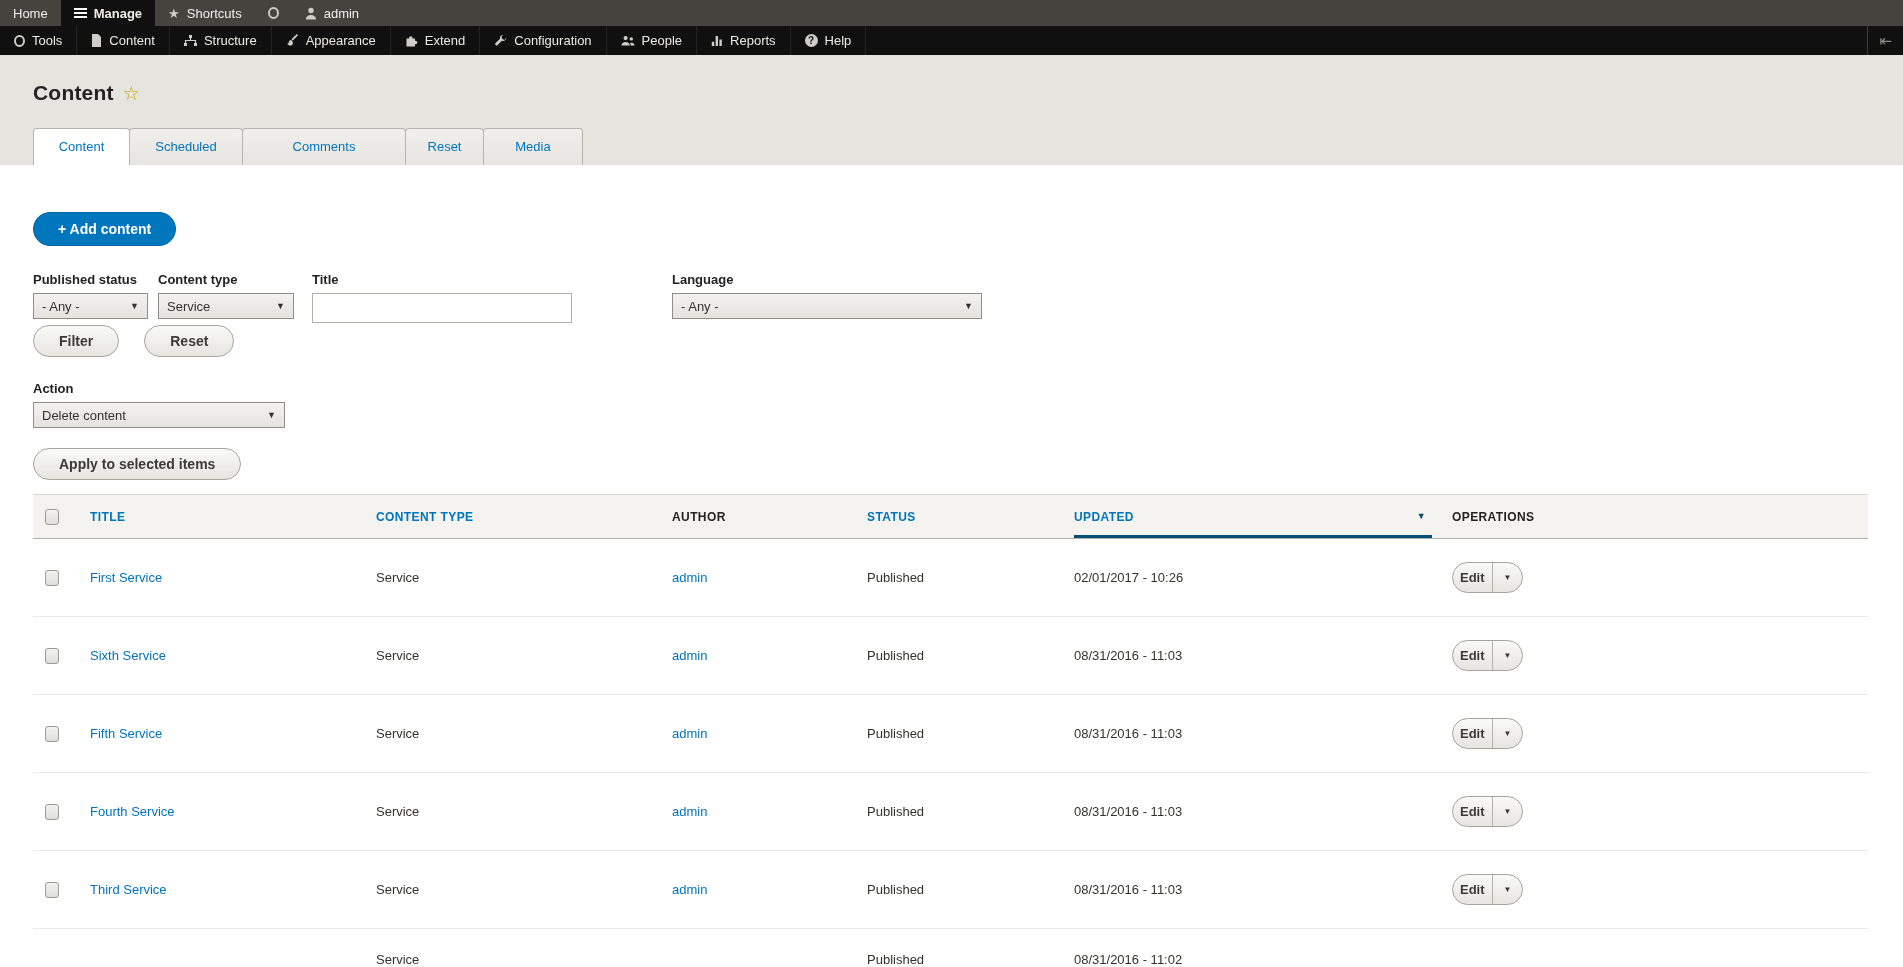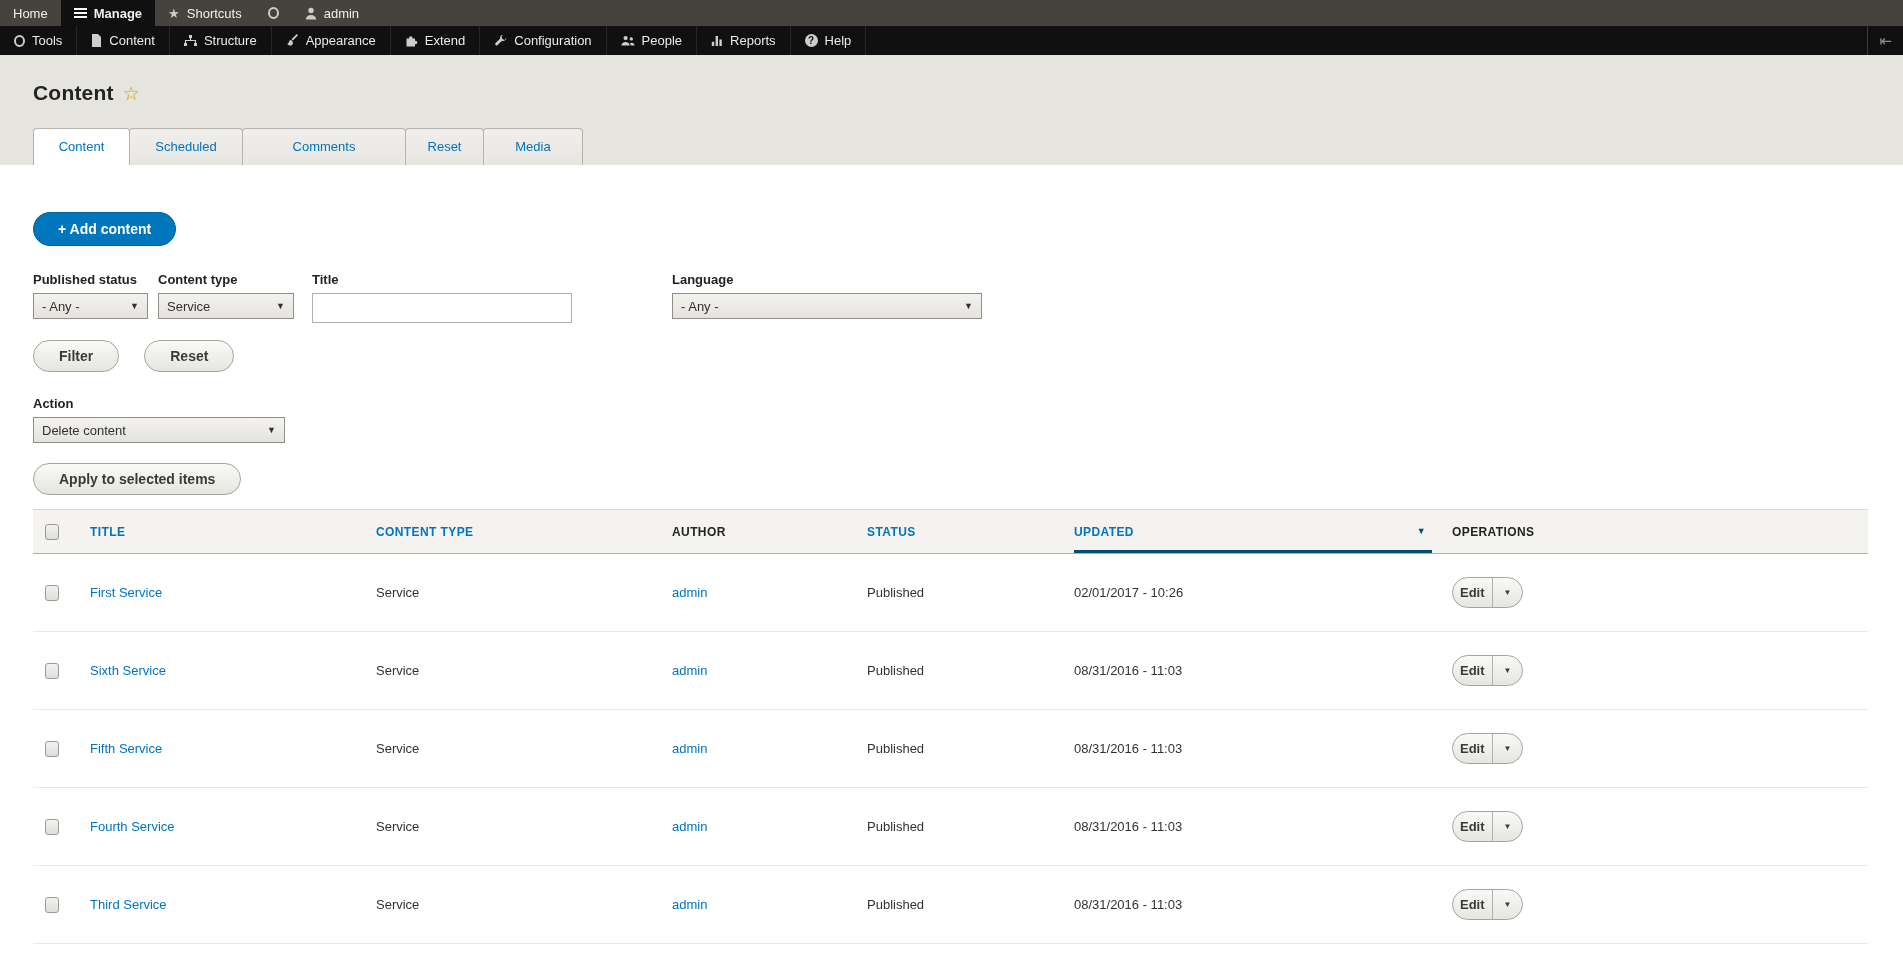--- a/index.html
+++ b/index.html
@@ -52,21 +52,21 @@
   .filters { display:flex; gap:10px; margin-top:26px; align-items:flex-start; }
   .f-label { font-size:13px; font-weight:bold; color:#232323; margin-bottom:6px; display:block; }
   .select { display:flex; align-items:center; justify-content:space-between;
             border:1px solid #8f8e88; background:linear-gradient(#f3f2ef,#e4e3de);
             font-size:13px; color:#33322e; padding:0 8px; height:26px; cursor:pointer; }
   .select .caret { font-size:9px; color:#33322e; margin-left:8px; }
   .w-status{width:115px}.w-type{width:136px}.w-lang{width:310px}.w-action{width:252px}
   .text-input { width:260px; height:30px; border:1px solid #b2b1ab; background:#fff;
                 font-size:13px; padding:0 8px; font-family:"Liberation Sans",sans-serif; }
   .gap-title { margin-left:8px; margin-right:90px; }
-  .btn-row { margin-top:17px; display:flex; gap:25px; }
+  .btn-row { margin-top:2px; display:flex; gap:25px; }
   .btn { background:linear-gradient(#f9f9f7,#e6e5e0); border:1px solid #a6a59d;
          border-radius:17px; font-size:14px; font-weight:bold; color:#3b3a35;
          padding:7px 25px; cursor:pointer; font-family:"Liberation Sans",sans-serif; }
   .action-block { margin-top:24px; }
   .apply-btn { margin-top:20px; }
 
   
   table { border-collapse:collapse; table-layout:fixed; width:100%; margin-top:14px; font-size:13px; }
   col.c-check{width:45px} col.c-title{width:286px} col.c-type{width:296px}
   col.c-author{width:195px} col.c-status{width:207px} col.c-updated{width:378px}

